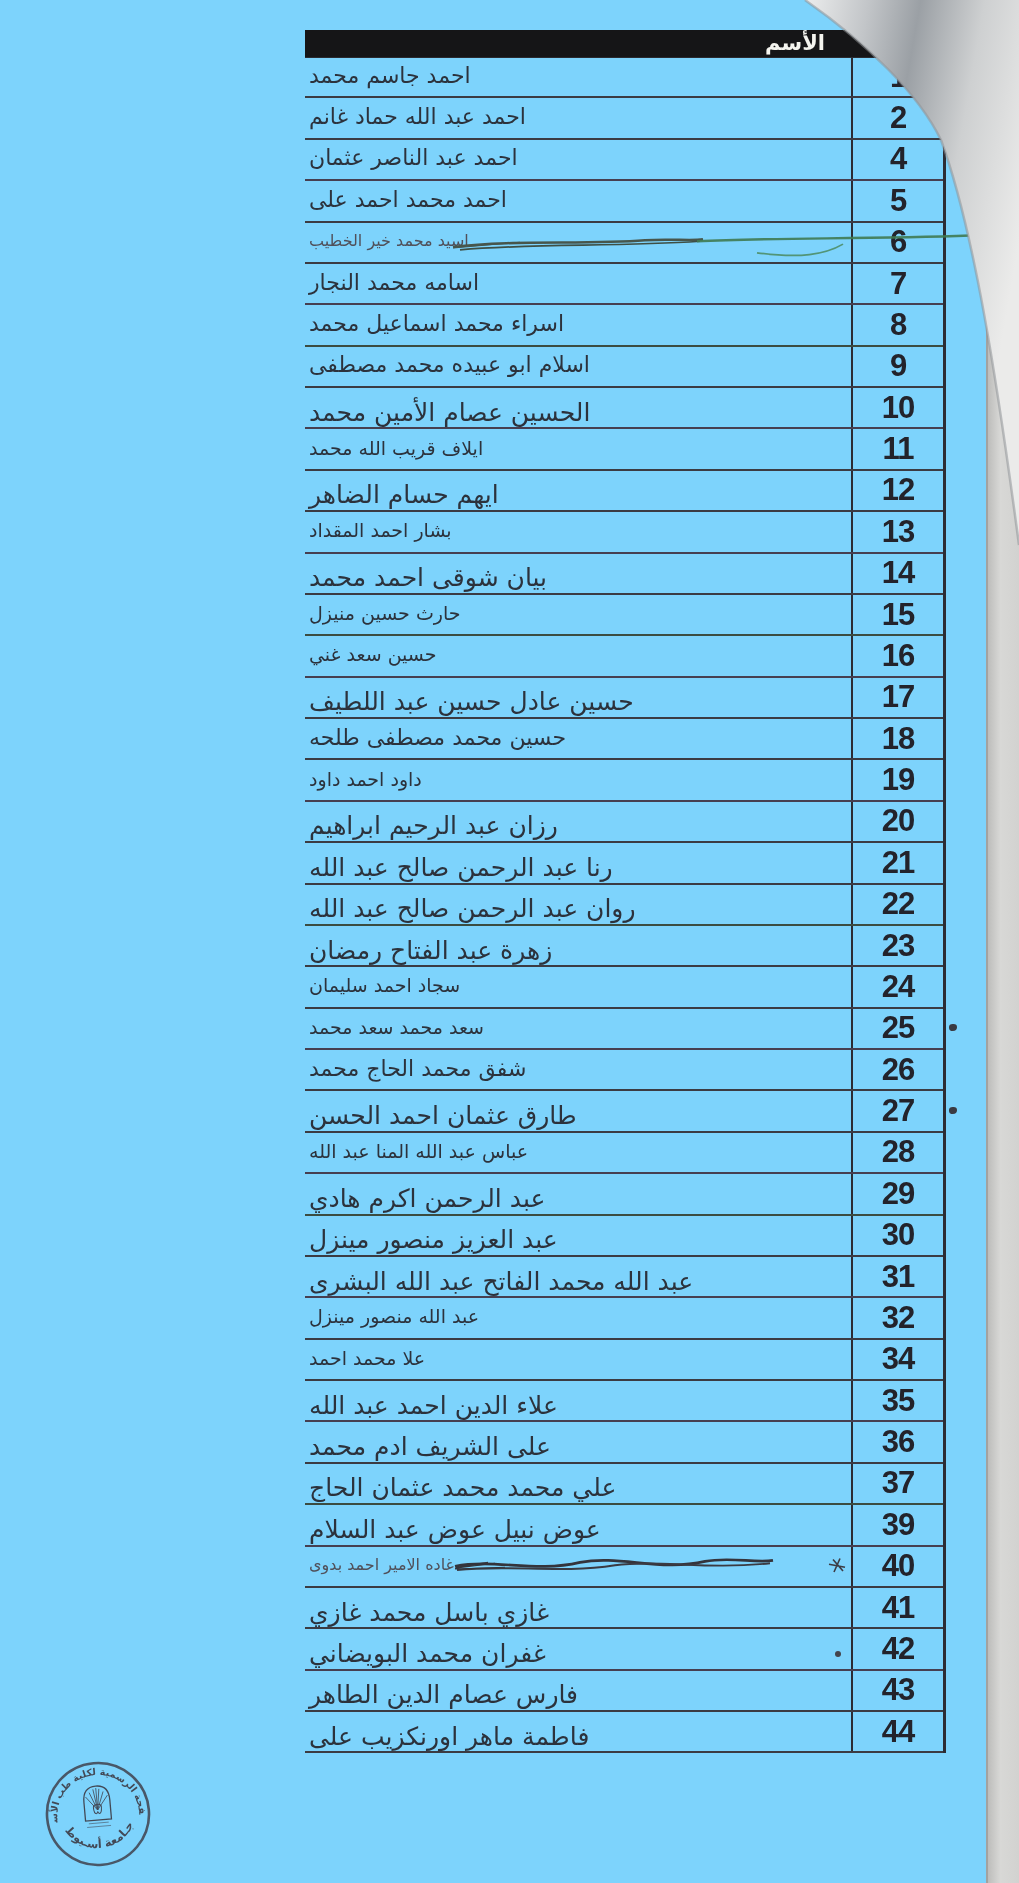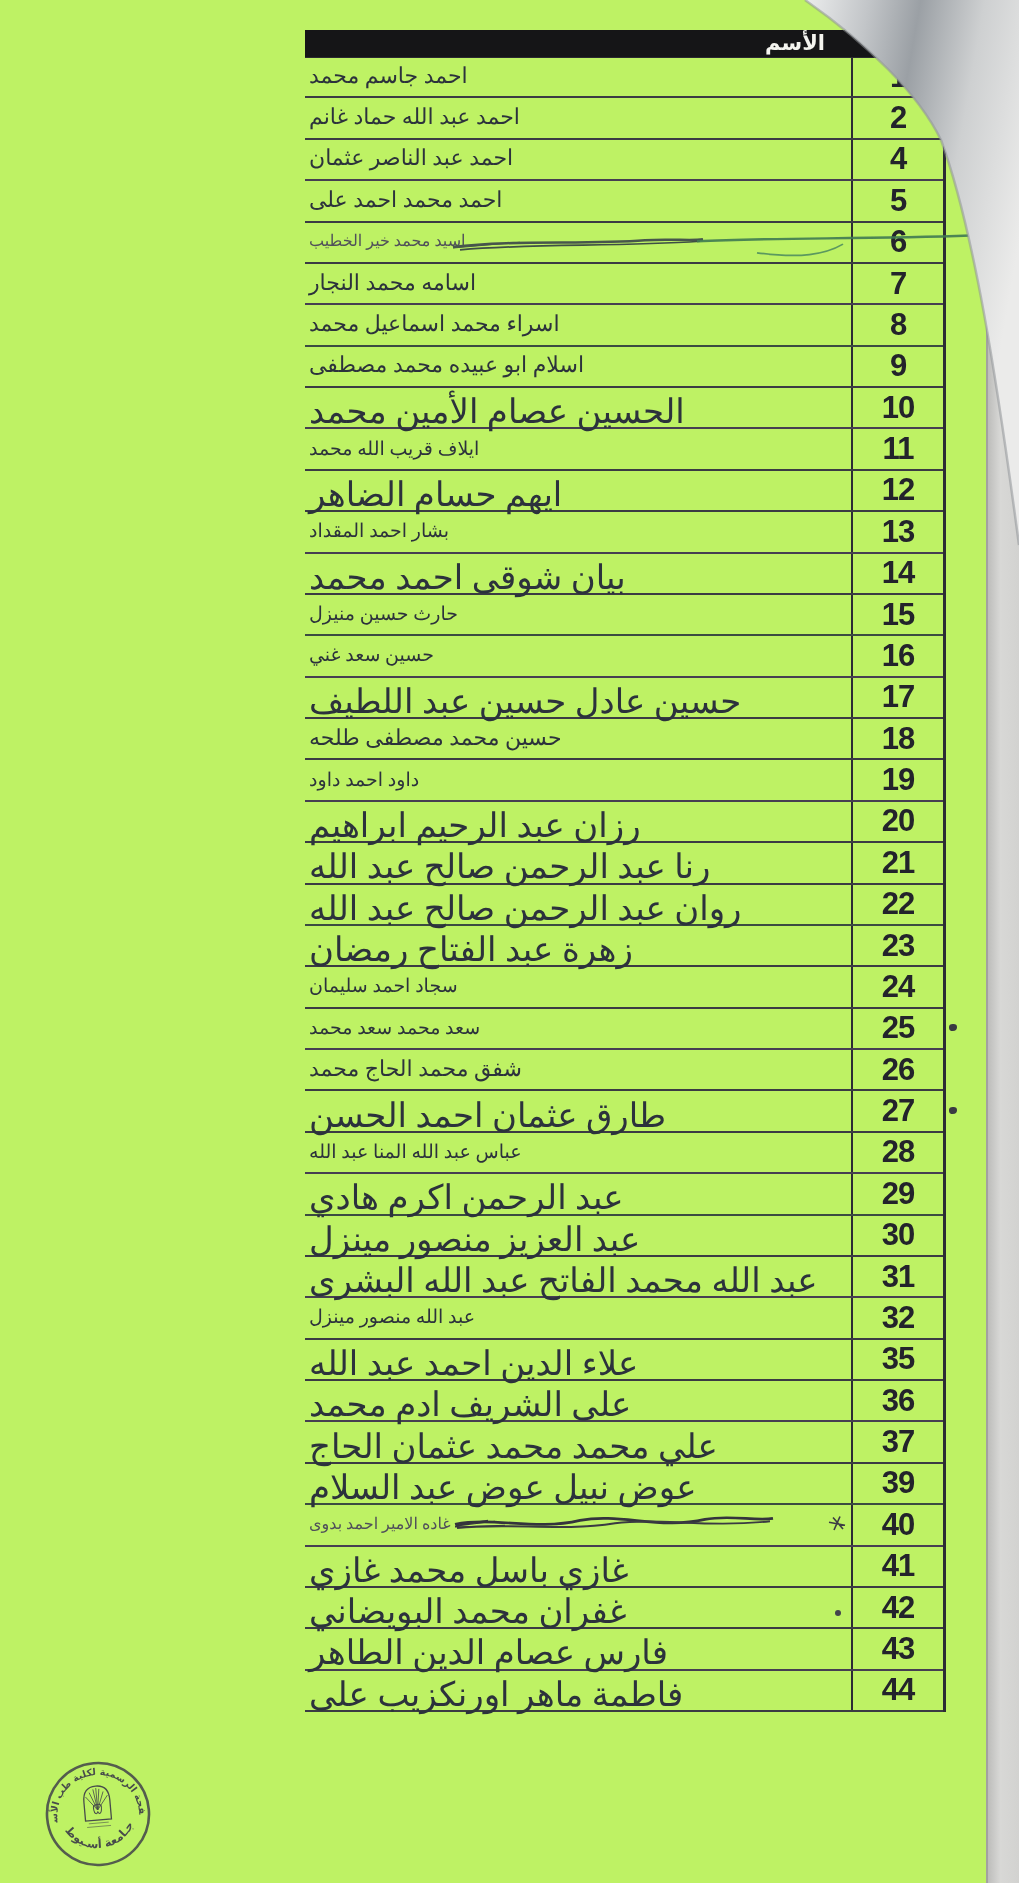--- a/index.html
+++ b/index.html
@@ -1,37 +1,37 @@
 <!DOCTYPE html>
 <html lang="ar"><head>
 <meta charset="utf-8">
 <style>
   html,body{margin:0;padding:0;}
   body{width:1019px;height:1883px;position:relative;background:#fbfbf9;
        font-family:"DejaVu Sans", sans-serif;overflow:hidden;}
-  .page{position:absolute;inset:0;background:#bef264;}
+  .page{position:absolute;inset:0;background:#7dd3fc;}
   
   .scan-strip{position:absolute;top:0;right:0;width:31px;height:100%;
       background:linear-gradient(to right,#bdbdbb,#d8d8d6 40%,#d2d2d0);
       border-left:2px solid #a2a2a0;z-index:2;}
   
   .table{position:absolute;left:305px;top:30px;width:638px;z-index:10;}
   .thead{height:27px;background:#151517;display:flex;align-items:center;
       justify-content:flex-end;padding-right:118px;box-sizing:border-box;
       box-shadow:0 1px 0 #2a2a30;}
   .thead .hlabel{color:#f4f4ef;font-size:21px;font-weight:bold;line-height:1;}
   .row{position:relative;height:41.39px;box-sizing:border-box;display:flex;
       border-bottom:2px solid #3b3b43;}
   .row:nth-child(3n){border-bottom-color:#463f51;}
   .row:nth-child(7n){border-bottom-color:#3b4c41;gap:36px;}
   .cell{box-sizing:border-box;display:flex;align-items:center;}
   .name{flex:1;justify-content:flex-end;padding:0 7px 2px 4px;overflow:visible;}
-  .nm{font-size:22px;color:#2c323c;white-space:nowrap;line-height:1;font-family:Liberation Serif, serif;}
+  .nm{font-size:22px;color:#2c323c;white-space:nowrap;line-height:1;}
   .row.sz-s .nm{font-size:19px;}
-  .row.sz-l .nm{font-size:34px;margin-top:11px;}
+  .row.sz-l .nm{font-size:25px;margin-top:11px;}
   .num{width:92px;justify-content:center;border-left:2px solid #2c2c34;
       font-family:"Liberation Sans","DejaVu Sans",sans-serif;font-weight:bold;
       font-size:31px;color:#23232b;letter-spacing:-1px;position:relative;}
   .table{border-right:3px solid #2c2c34;}
   
   .row.struck .name{padding-right:148px;}
   .row.struck .nm{font-size:16px;color:#50505a;}
   .scribble{position:absolute;left:0;top:0;width:720px;height:100%;
       overflow:visible;z-index:6;pointer-events:none;}
   
@@ -280,20 +280,26 @@
     </div>
 
     <div class="row sz-s">
       <div class="cell name" dir="rtl">
         <span class="nm">عبد الله منصور مينزل</span>
       </div>
       <div class="cell num">32</div>
     </div>
 
 
+    <div class="row sz-s">
+      <div class="cell name" dir="rtl">
+        <span class="nm">علا محمد احمد</span>
+      </div>
+      <div class="cell num">34</div>
+    </div>
 
     <div class="row sz-l">
       <div class="cell name" dir="rtl">
         <span class="nm">علاء الدين احمد عبد الله</span>
       </div>
       <div class="cell num">35</div>
     </div>
 
     <div class="row sz-l">
       <div class="cell name" dir="rtl">

